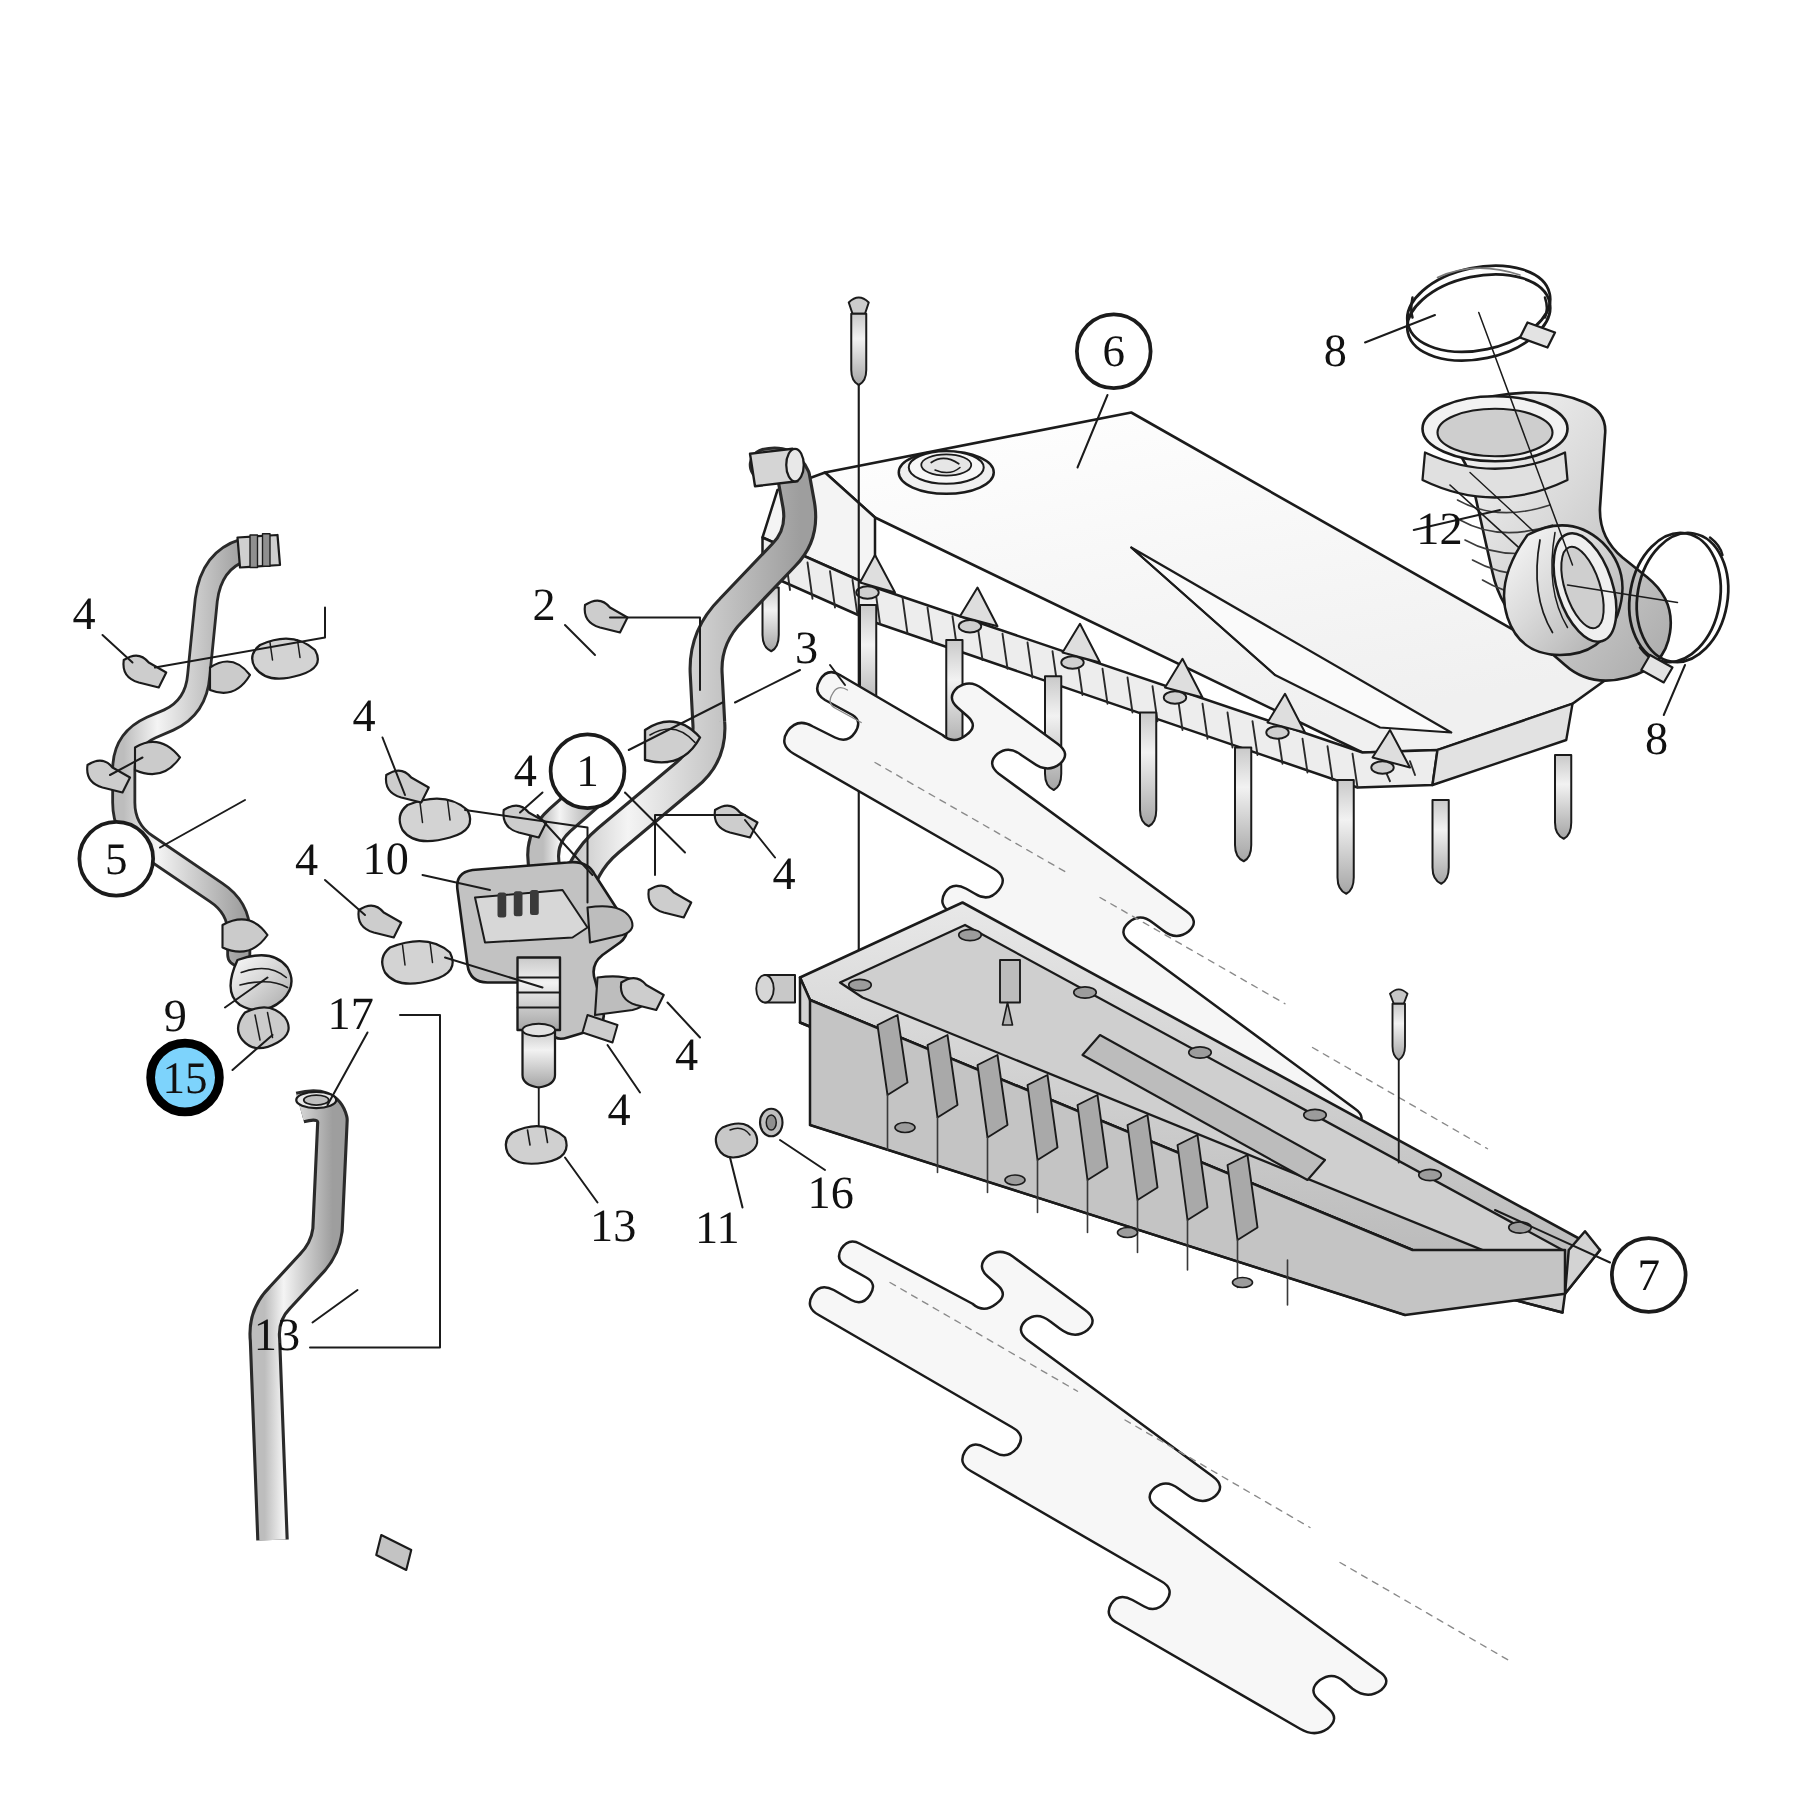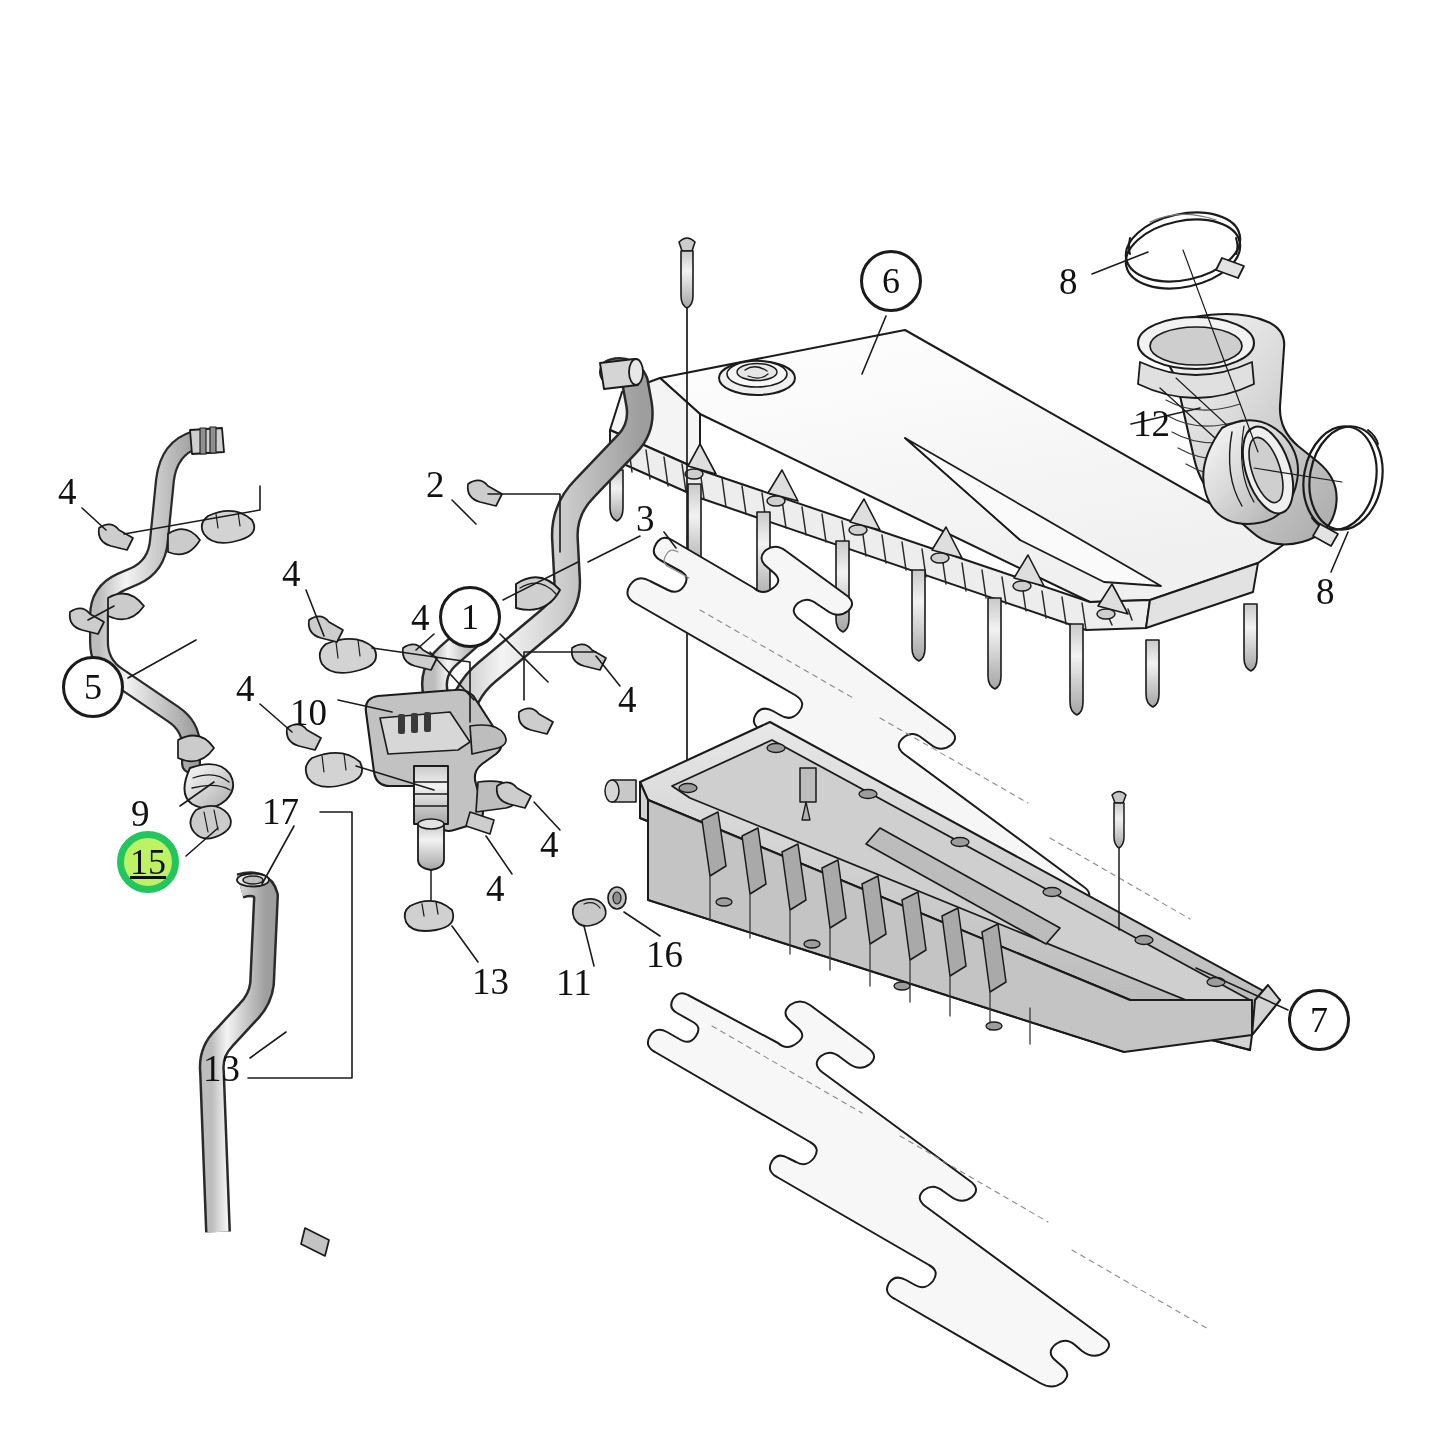--- a/index.html
+++ b/index.html
@@ -27,24 +27,23 @@
     border:3px solid #1b1b1b;
     background:#ffffff;
     display:flex;align-items:center;justify-content:center;
     font-family:"Liberation Serif", serif;
     font-size:36px;
     color:#111111;
     box-sizing:border-box;
     user-select:none;
   }
   .calloutcircle.hl{
-    border:7px solid #22c55e;
-    background:#bef264;
+    border:7px solid #000000;
+    background:#7dd3fc;
     color:#111111;
-    text-decoration:underline;
   }
 </style>
 </head>
 <body>
 
 <div id="stage">
 
   <svg id="diagram" viewBox="0 0 1445 1445" width="1445" height="1445" xmlns="http://www.w3.org/2000/svg">
     <defs>
       <linearGradient id="tube" x1="0" y1="0" x2="1" y2="0">
@@ -522,21 +521,21 @@
       <div class="lbl" style="left: 58px; top: 473px;">4</div>
       <div class="lbl" style="left: 282px; top: 555px;">4</div>
       <div class="lbl" style="left: 411px; top: 599px;">4</div>
       <div class="lbl" style="left: 618px; top: 681px;">4</div>
       <div class="lbl" style="left: 236px; top: 670px;">4</div>
       <div class="lbl" style="left: 540px; top: 826px;">4</div>
       <div class="lbl" style="left: 486px; top: 870px;">4</div>
       <div class="lbl" style="left: 1059px; top: 263px;">8</div>
       <div class="lbl" style="left: 1316px; top: 573px;">8</div>
       <div class="lbl" style="left: 131px; top: 795px;">9</div>
-      <div class="lbl" style="left: 290px; top: 669px; margin-top: 25px;">10</div>
+      <div class="lbl" style="left: 290px; top: 669px;">10</div>
       <div class="lbl" style="left: 556px; top: 964px;">11</div>
       <div class="lbl" style="left: 1089px; top: 405px; margin-left: 44px;">12</div>
       <div class="lbl" style="left: 203px; top: 1050px;">13</div>
       <div class="lbl" style="left: 472px; top: 963px;">13</div>
       <div class="lbl" style="left: 262px; top: 793px;">17</div>
       <div class="lbl" style="left: 646px; top: 936px; text-align: right;">16</div>
     </div>
 
 </div>
 

